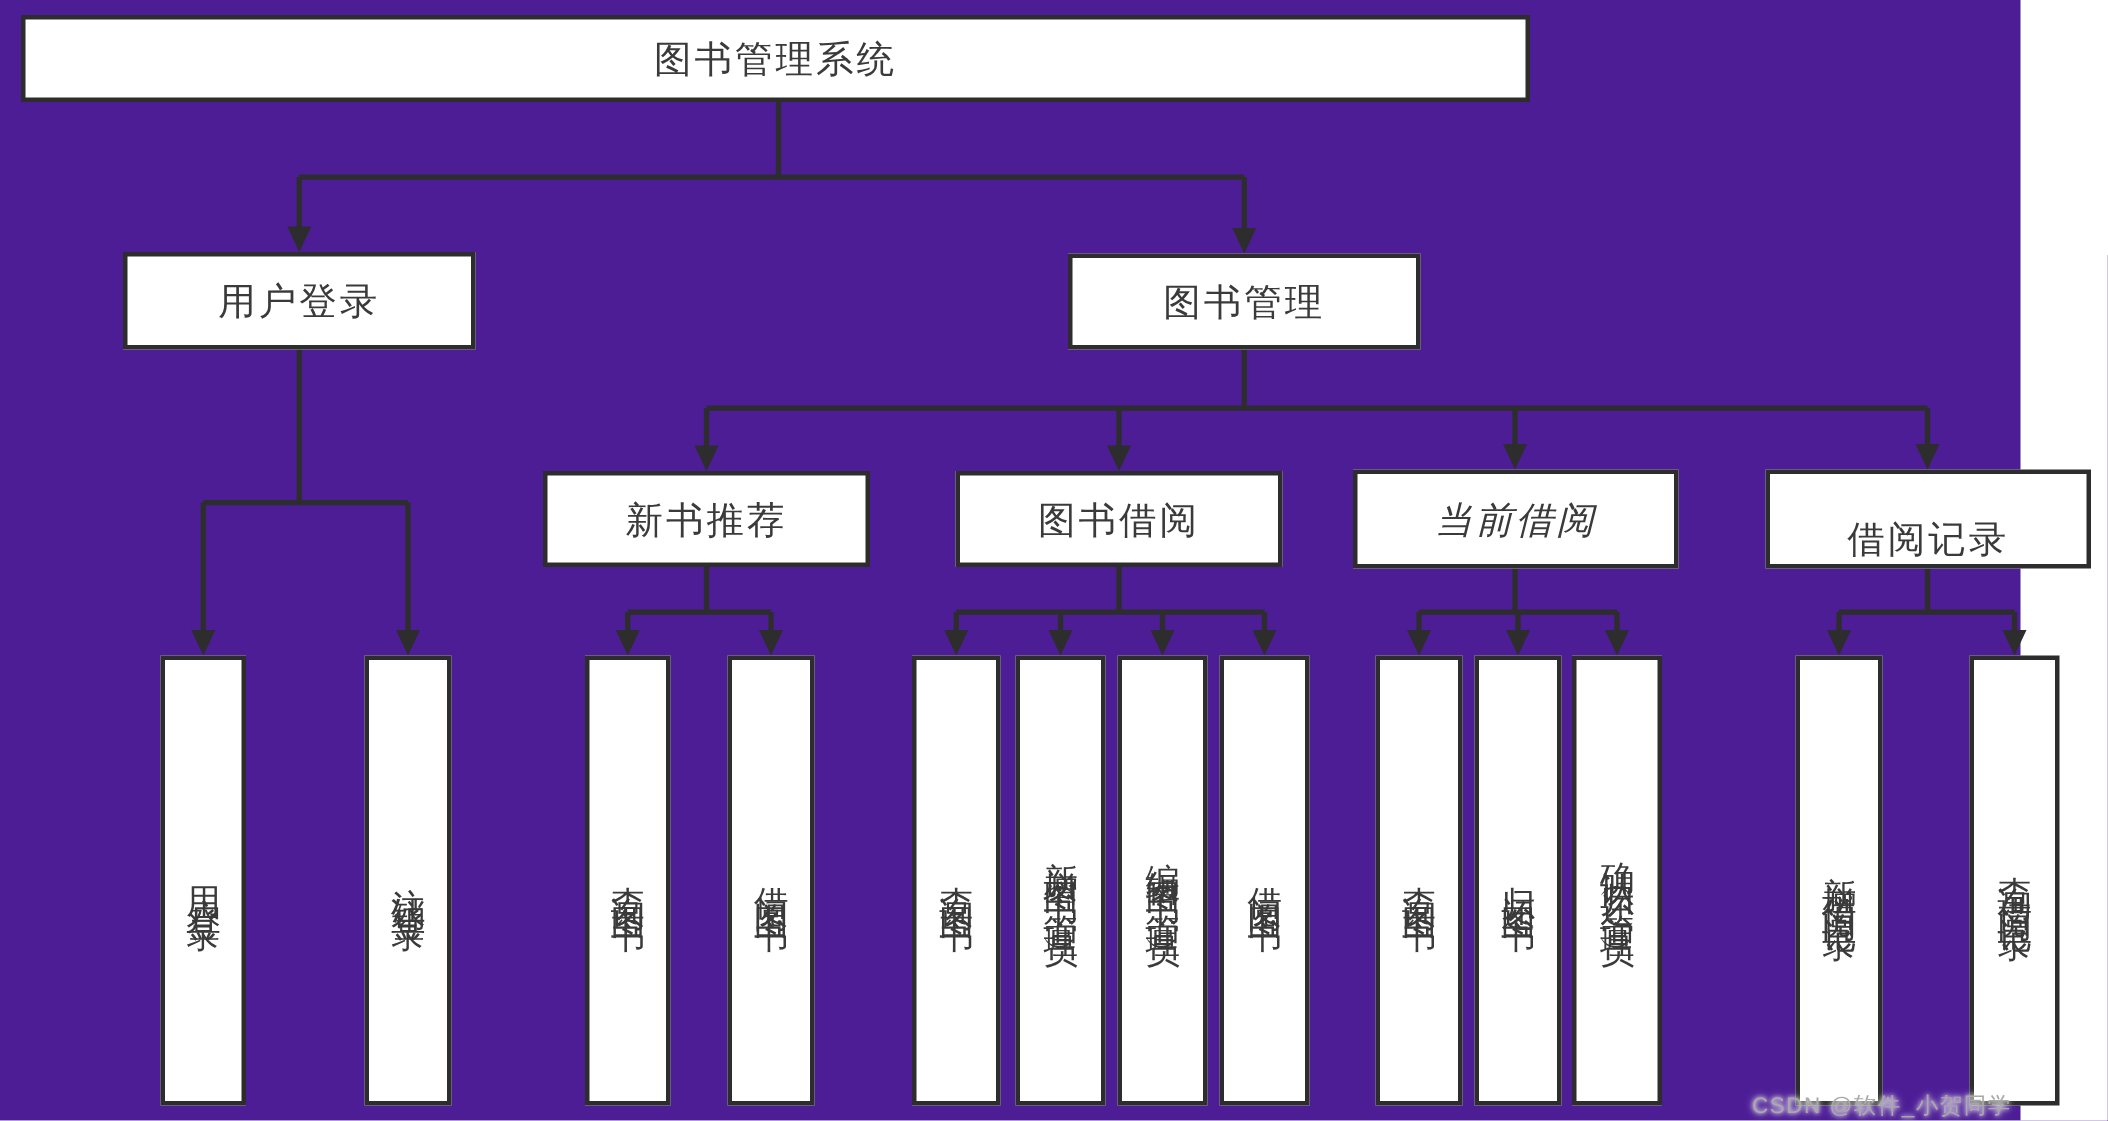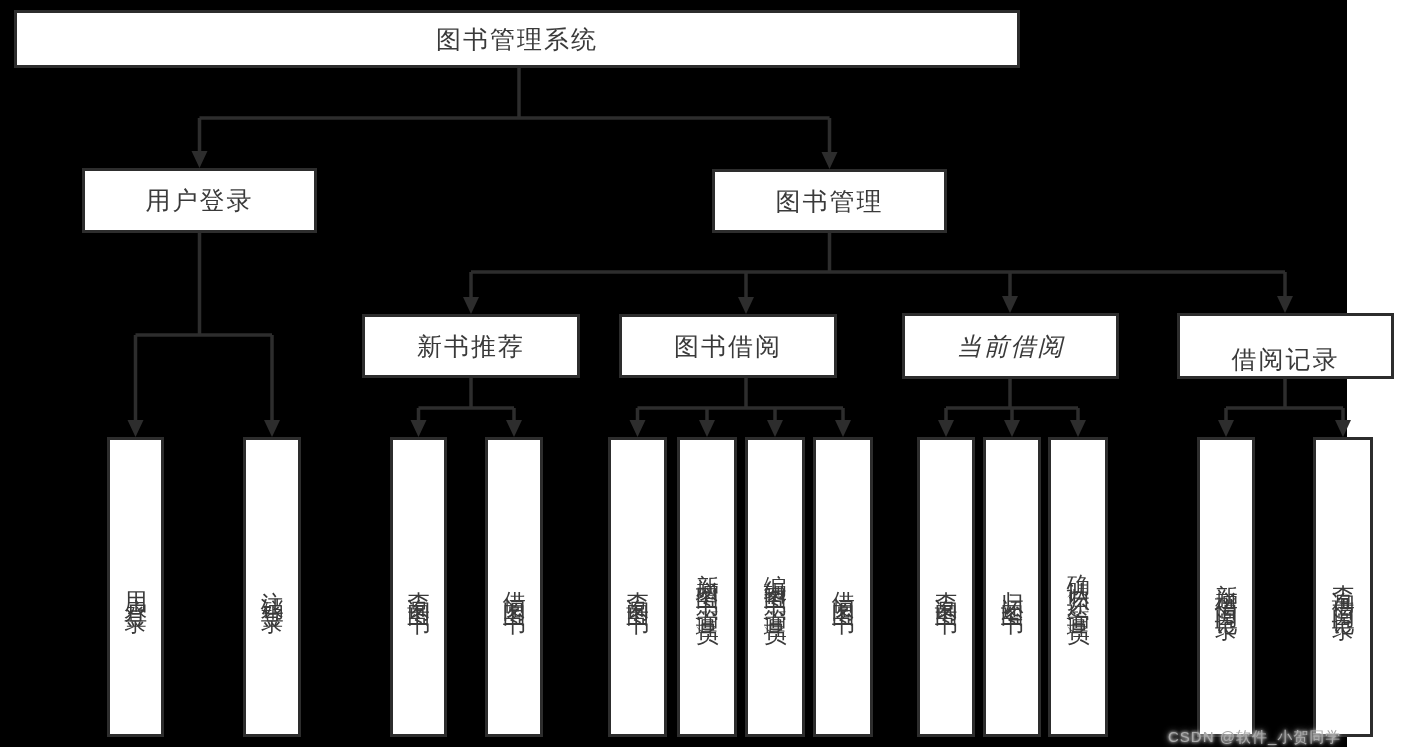--- a/index.html
+++ b/index.html
@@ -5,21 +5,21 @@
   html, body {
     margin: 0; padding: 0;
     width: 1405px; height: 747px;
     background: #ffffff;
     overflow: hidden;
     font-family: "Liberation Sans", sans-serif;
   }
   .canvas {
     position: relative;
     width: 1347px; height: 747px;
-    background: #000000;
+    background: #4c1d95;
   }
   svg.connectors {
     position: absolute; left: 0; top: 0;
     width: 1405px; height: 747px;
     pointer-events: none;
   }
   .node {
     position: absolute;
     background: #ffffff;
     border: 3px solid #2d2d2d;
@@ -104,21 +104,21 @@
   <div class="node h-node" style="left:82px; top:168px; width:235px; height:65px;">
     <span>用户登录</span>
   </div>
   <div class="node h-node" style="left:362px; top:314px; width:218px; height:64px;">
     <span>新书推荐</span>
   </div>
 
   <div class="node h-node" style="left:712px; top:169px; width:235px; height:64px;">
     <span>图书管理</span>
   </div>
-  <div class="node h-node" style="left:619px; top:314px; width:218px; height:64px;">
+  <div class="node h-node" style="left:637px; top:314px; width:218px; height:64px;">
     <span>图书借阅</span>
   </div>
   <div class="node h-node" style="left:902px; top:313px; width:217px; height:66px;font-style:italic;">
     <span>当前借阅</span>
   </div>
   <div class="node h-node" style="left:1177px; top:313px; width:217px; height:66px;align-items:flex-end;">
     <span>借阅记录</span>
   </div>
 
   <div class="node v-node" style="left:107px; top:437px; width:57px; height:300px;">

